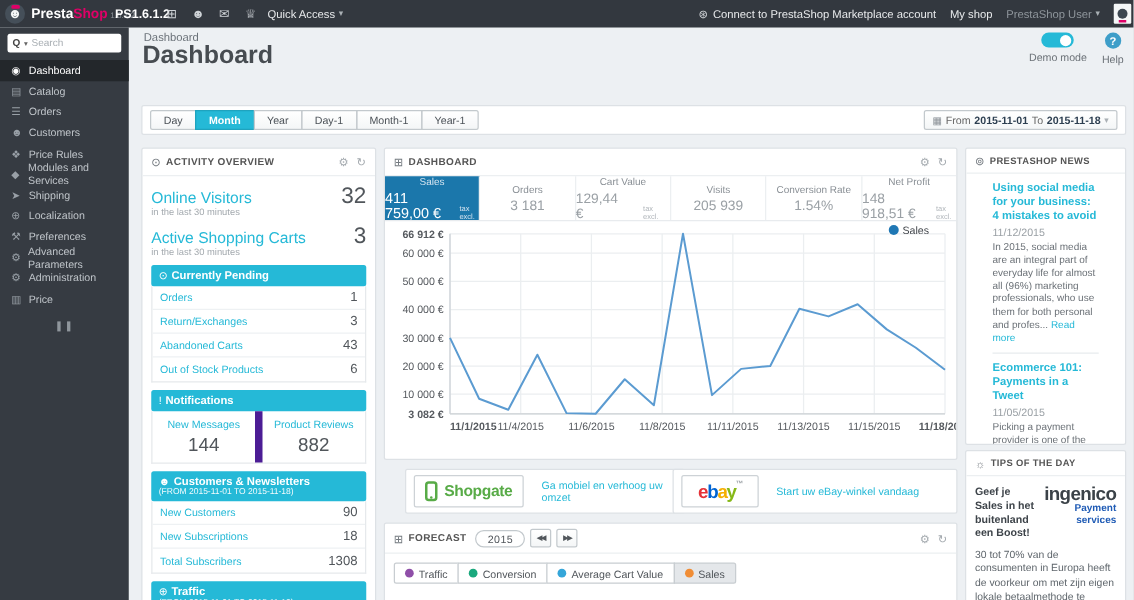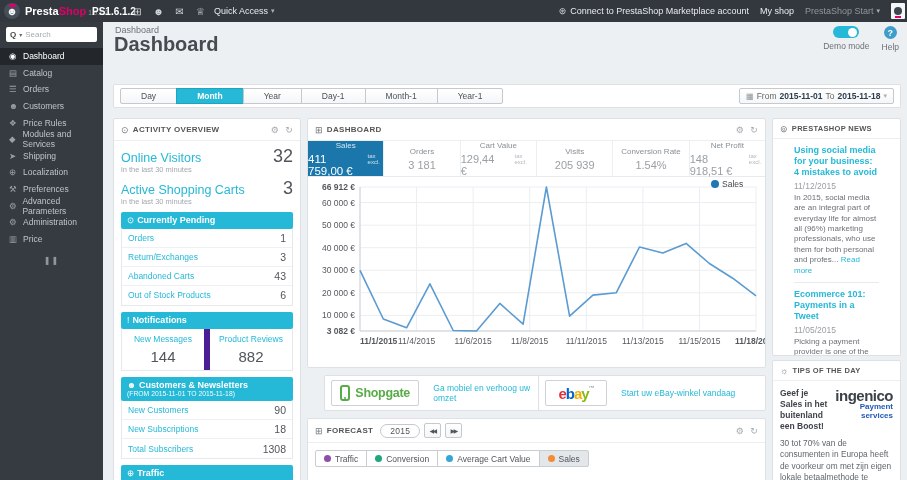--- a/index.html
+++ b/index.html
@@ -50,21 +50,21 @@
   .tool{display:flex;flex-direction:column;align-items:center;gap:3px}
   .toggle{width:26px;height:12px;border-radius:7px;background:var(--accent,#25b9d7);position:relative;cursor:pointer}
   .toggle::after{content:"";position:absolute;right:2px;top:1.5px;width:9px;height:9px;border-radius:50%;background:#fff}
   .help-circle{width:13px;height:13px;border-radius:50%;background:#3e9ec9;color:#fff;font-size:9px;font-weight:bold;
                display:flex;align-items:center;justify-content:center;cursor:pointer}
   .tool-label{font-size:8.5px;color:#6b7177}
   
   .filterbar{position:absolute;left:113px;top:84px;width:788px;height:24px;background:#fff;border:1px solid #dde1e5;
              border-radius:2px;display:flex;align-items:center;padding:0 6px}
   .btn-group{display:flex}
-  .fbtn{height:16px;padding:0 20px;font-size:8.5px;color:#4b5157;background:linear-gradient(#fff,#f4f6f7);
+  .fbtn{height:16px;padding:0 10px;font-size:8.5px;color:#4b5157;background:linear-gradient(#fff,#f4f6f7);
         border:1px solid #c3c9cd;margin-left:-1px;display:flex;align-items:center;cursor:pointer}
   .fbtn:first-child{border-radius:2px 0 0 2px;margin-left:0}
   .fbtn:last-child{border-radius:0 2px 2px 0}
   .fbtn.active{background:var(--accent,#25b9d7);border-color:#1fa3be;color:#fff;font-weight:bold}
   .datebtn{margin-left:auto;height:16px;border:1px solid #c3c9cd;border-radius:2px;background:linear-gradient(#fff,#f4f6f7);
            display:flex;align-items:center;gap:3px;padding:0 6px;font-size:8.5px;color:#666;cursor:pointer}
   .datebtn b{color:#2c3e50}
   .datebtn .cal{font-size:8px;color:#8a9096}
   
   .panel{position:absolute;background:#fff;border:1px solid #dde1e5;border-radius:2px;overflow:hidden}
@@ -93,21 +93,21 @@
   .tcol{flex:1;display:flex;flex-direction:column;align-items:center;justify-content:center;gap:4px}
   .tcol + .tcol{border-left:6px solid #4c1d95}
   .tc-label{color:var(--accent,#25b9d7);font-size:8.5px;cursor:pointer}
   .tc-val{color:#51565b;font-size:15px}
   
   .kpi-row{display:flex;height:36px;border-bottom:1px solid #e8ebee}
   .kpi{flex:1;border-right:1px solid #eceff1;display:flex;flex-direction:column;align-items:center;justify-content:center;
        gap:3px;cursor:pointer}
   .kpi:last-child{border-right:none}
   .k-label{font-size:8px;color:#8a9096}
-  .k-valrow{display:flex;align-items:flex-start;gap:12px}
+  .k-valrow{display:flex;align-items:flex-end;gap:12px}
   .k-value{font-size:11px;color:#9aa0a5}
   .k-suffix{font-size:6px;color:#b3b8bd}
   .kpi.active{background:var(--kpi-blue,#1b77ab)}
   .kpi.active .k-label{color:#d3e4f0}
   .kpi.active .k-value{color:#fff;font-size:11.5px}
   .kpi.active .k-suffix{color:#cfe0ee}
   #chart-holder{position:absolute;left:2px;top:60px}
   
   .banner{display:flex;align-items:center;padding:0 6px}
   .logo-box{width:100px;height:26px;border:1px solid #cdd2d6;border-radius:2px;display:flex;align-items:center;
@@ -173,21 +173,21 @@
       <span>Quick Access</span>
       <span class="caret">▾</span>
     </span>
     <span class="tb-right">
       <span class="mk-link">
         <span class="mi">⊛</span>
         <span>Connect to PrestaShop Marketplace account</span>
       </span>
       <span class="myshop">My shop</span>
       <span class="usermenu">
-        <span>PrestaShop Start</span>
+        <span>PrestaShop User</span>
         <span class="caret">▾</span>
       </span>
       <span class="avatar"></span>
     </span>
   </header>
 
   <nav class="sidebar">
     <div class="searchbox">
       <span class="sq">Q</span>
       <span class="sc">▾</span>

